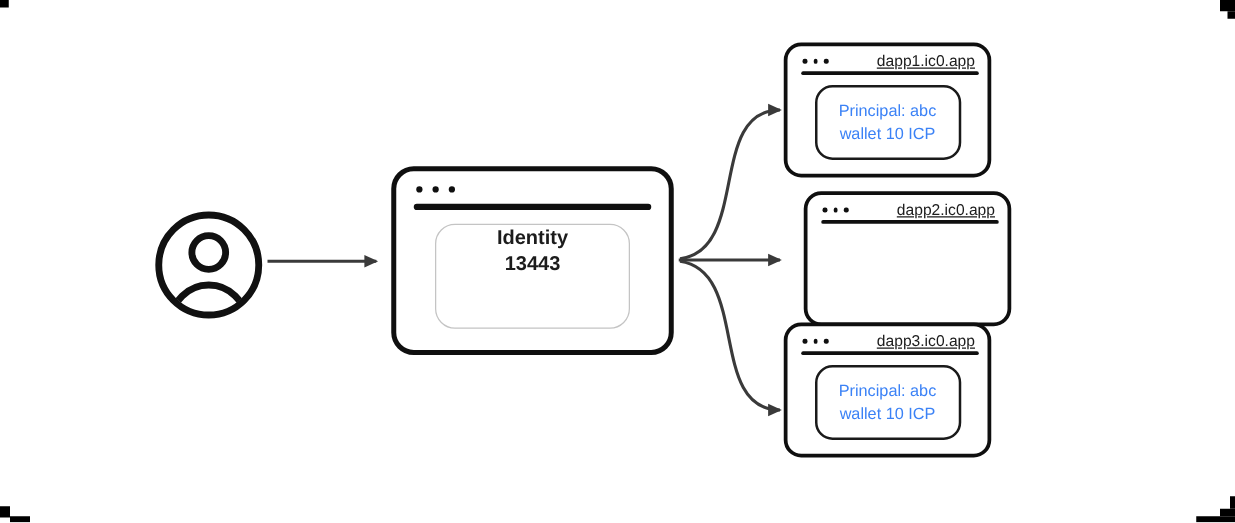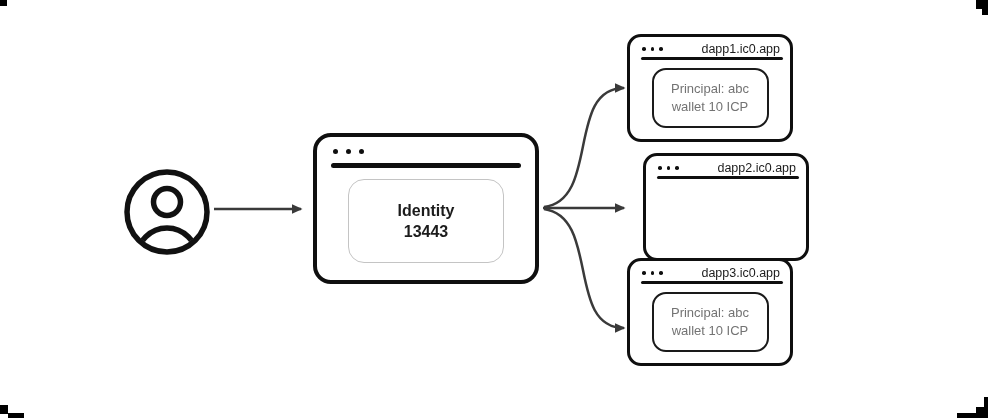--- a/index.html
+++ b/index.html
@@ -37,41 +37,41 @@
   .bar-line{position:absolute;background:#0f0f0f;border-radius:3px;}
 
   
   .idwin{left:313px;top:133px;width:226px;height:151px;border-width:4px;border-radius:18px;}
   .idwin .dots{left:16px;top:12px;gap:8px;}
   .idwin .dot{width:5px;height:5px;}
   .idwin .bar-line{left:14px;top:26px;width:190px;height:5px;}
   .id-box{
     position:absolute;left:31px;top:42px;width:156px;height:84px;box-sizing:border-box;
     border:1.4px solid #c4c4c4;border-radius:16px;
-    display:flex;flex-direction:column;align-items:center;justify-content:center;
+    display:flex;flex-direction:column;align-items:center;
     font-size:16px;font-weight:bold;line-height:21px;color:#1c1c1c;
   }
 
   
   .dapp{left:627px;width:166px;height:108px;}
   .dapp1{top:34px;}
   .dapp2{top:153px;margin-left:16px;}
   .dapp3{top:258px;}
   .dapp .dots{left:12px;top:10px;gap:5px;}
   .dapp .dot{width:3.5px;height:3.5px;}
   .dapp .url{
     position:absolute;right:10px;top:5px;
-    font-size:12.5px;line-height:15px;color:#1c1c1c;
+    font-size:12.5px;line-height:15px;color:#1c1c1c;text-decoration:underline;
   }
   .dapp .bar-line{left:11px;top:20px;width:142px;height:3px;border-radius:2px;}
   .p-box{
     position:absolute;left:0;right:0;margin:0 auto;top:31px;width:117px;height:60px;box-sizing:border-box;
     border:2.5px solid #1a1a1a;border-radius:14px;
     display:flex;flex-direction:column;align-items:center;justify-content:center;
-    font-size:13px;line-height:18px;color:#737373;
+    font-size:13px;line-height:18px;color:#3b82f6;
   }
   .p-box .wallet{font-weight:normal;}
 </style>
 </head>
 <body>
 
 <div class="canvas">
 
   <div class="cm cm-tl"></div>
   <div class="cm cm-tr1"></div>

